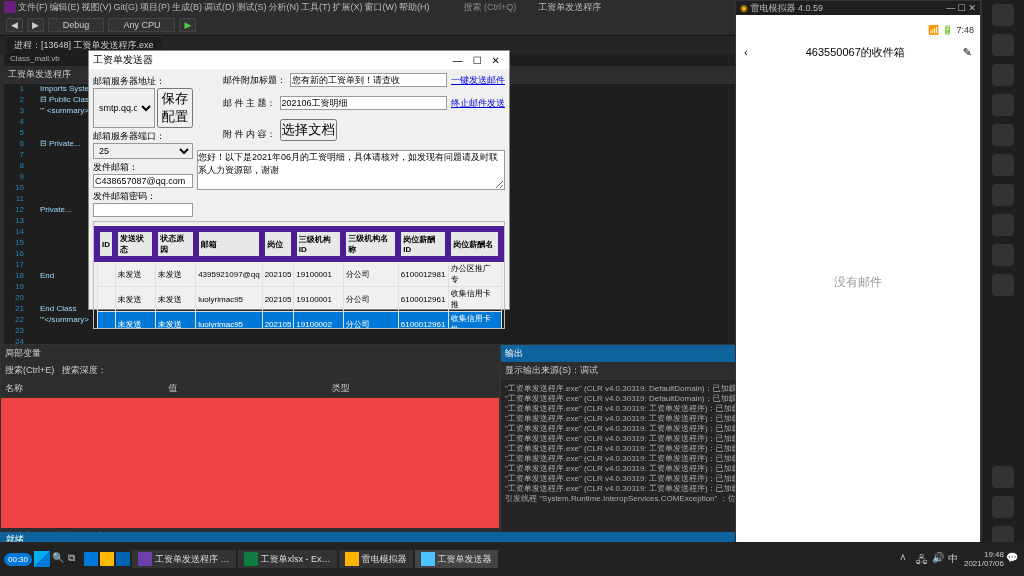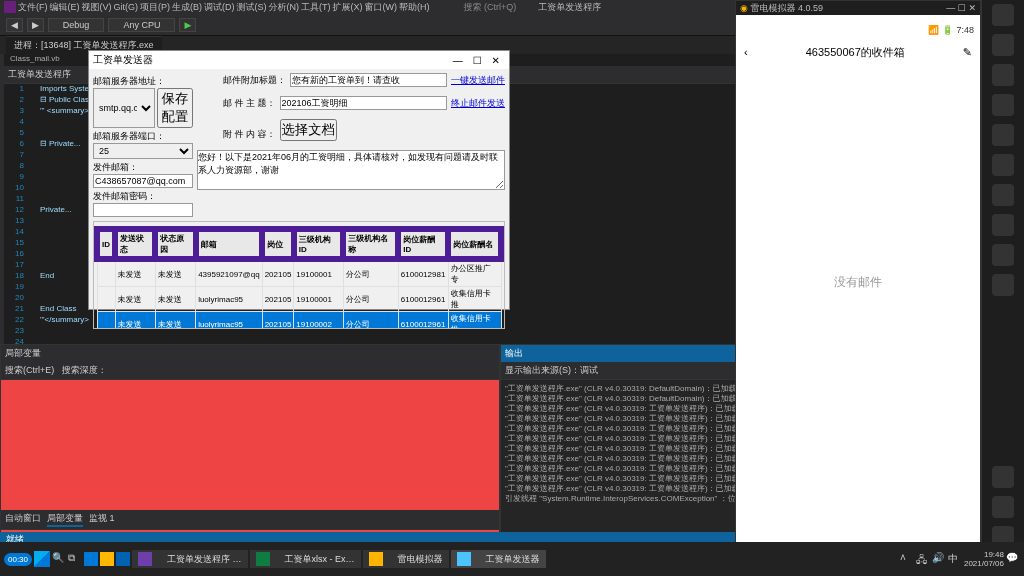--- a/index.html
+++ b/index.html
@@ -65,21 +65,21 @@
 .emu-head { height: 30px; display: flex; align-items: center; padding: 0 8px; font-size: 11px; color: #000; }
 .emu-head .sp { flex: 1; }
 .emu-body { flex: 1; display: flex; align-items: center; justify-content: center; height: 430px; color: #999; font-size: 12px; }
 
 
 .farbar { position: absolute; left: 981px; top: 0; width: 43px; height: 548px; background: #1e1e1e; border-left: 1px solid #333; display: flex; flex-direction: column; align-items: center; padding-top: 4px; gap: 8px; }
 .farbar .ic { width: 22px; height: 22px; background: #333; border-radius: 4px; }
 
 .taskbar { position: absolute; left: 0; bottom: 0; width: 100%; height: 28px; background: #222; display: flex; align-items: center; padding: 17px 4px; gap: 2px; }
 .taskbar .start { width: 16px; height: 16px; background: linear-gradient(135deg,#00adef 50%,#0078d7 50%); }
-.taskbar .t { padding: 2px 6px; font-size: 9px; background: #333; color: #ddd; display: flex; align-items: center; gap: 15px; }
+.taskbar .t { padding: 2px 6px; font-size: 9px; background: #333; color: #ddd; display: flex; align-items: center; gap: 3px; }
 .taskbar .sp { flex: 1; }
 .taskbar .clock { font-size: 8px; text-align: right; line-height: 9px; }
 .ico { width: 14px; height: 14px; display: inline-block; }
 .purple { background: #6d3faa; }
 
 </style>
 </head>
 <body>
 
 <div class="menubar">
@@ -270,20 +270,25 @@
           </tr>
     </tbody>
       </table>
   </div>
 </div>
 
 <div class="lower">
   <div class="panel-l">
     <div class="panel-head">局部变量</div>
     <div class="panel-sub"><span>搜索(Ctrl+E)</span> &nbsp; <span>搜索深度：</span></div>
+    <div class="panel-sub" style="display:flex">
+        <span style="flex:1">名称</span>
+        <span style="flex:1">值</span>
+        <span style="flex:1">类型</span>
+      </div>
     <div style="height:130px"></div>
     <div class="panel-sub" style="display:flex;gap:6px">
         <span>自动窗口</span>
         <span style="border-bottom:2px solid #0e639c">局部变量</span>
         <span>监视 1</span>
       </div>
   </div>
   <div class="panel-r">
     <div class="panel-head-blue">
         <span>输出</span>

